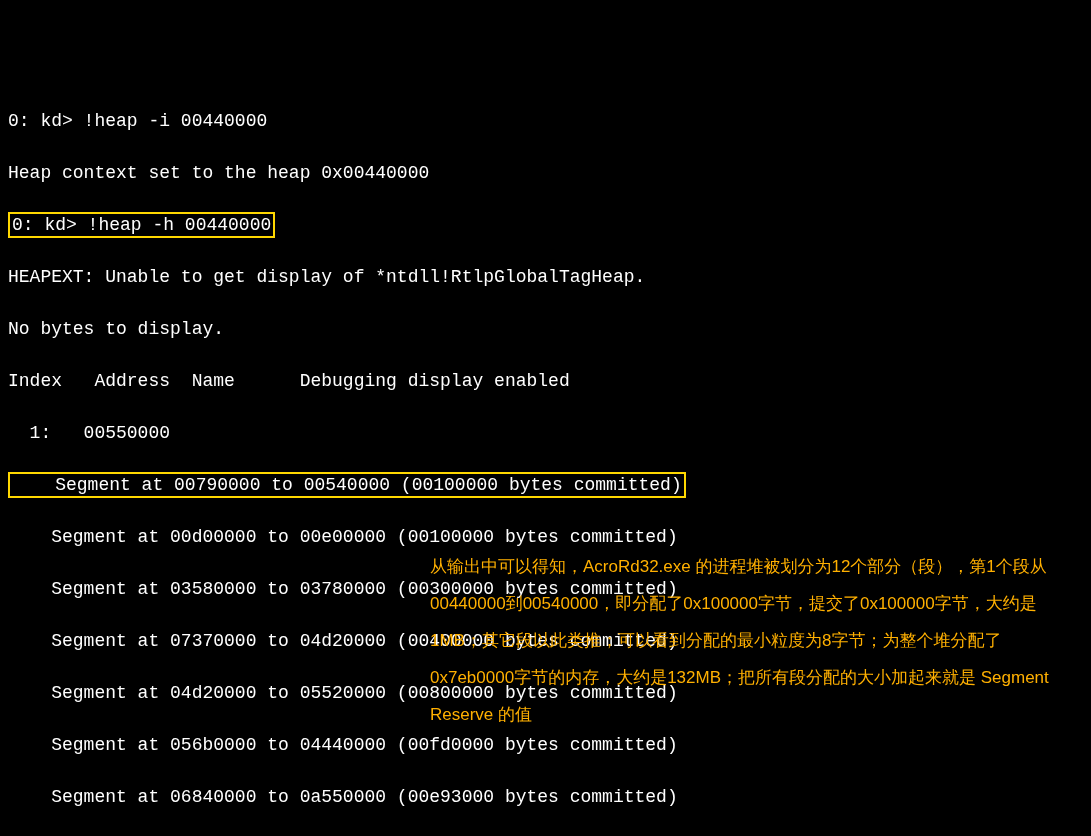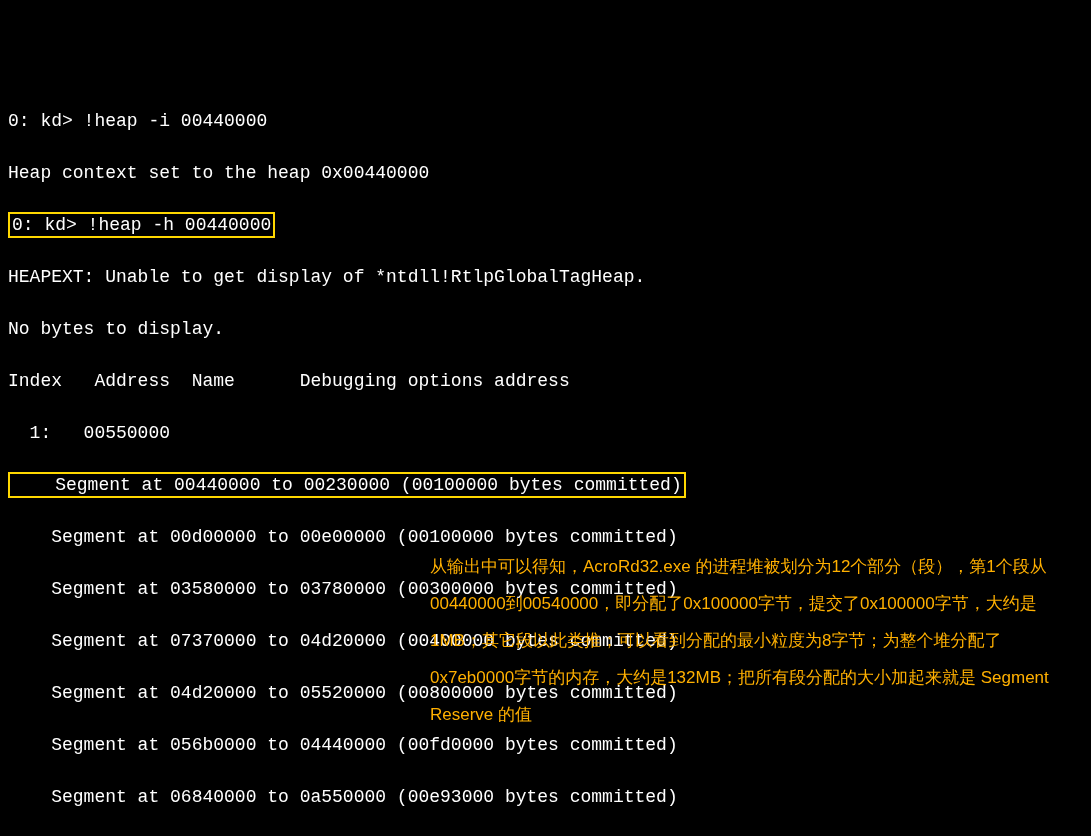--- a/index.html
+++ b/index.html
@@ -41,23 +41,23 @@
 </head>
 <body>
 
 
 
 <span class="ln">0: kd&gt; !heap -i 00440000</span>
 <span class="ln">Heap context set to the heap 0x00440000</span>
 <span class="ln"><span class="hl">0: kd&gt; !heap -h 00440000</span></span>
 <span class="ln">HEAPEXT: Unable to get display of *ntdll!RtlpGlobalTagHeap.</span>
 <span class="ln">No bytes to display.</span>
-<span class="ln">Index   Address  Name      Debugging options address</span>
+<span class="ln">Index   Address  Name      Debugging display enabled</span>
 <span class="ln">  1:   00550000</span>
-<span class="ln"><span class="hl">    Segment at 00440000 to 00230000 (00100000 bytes committed)</span></span>
+<span class="ln"><span class="hl">    Segment at 00790000 to 00540000 (00100000 bytes committed)</span></span>
 <span class="ln">    Segment at 00d00000 to 00e00000 (00100000 bytes committed)</span>
 <span class="ln">    Segment at 03580000 to 03780000 (00300000 bytes committed)</span>
 <span class="ln">    Segment at 07370000 to 04d20000 (00400000 bytes committed)</span>
 <span class="ln">    Segment at 04d20000 to 05520000 (00800000 bytes committed)</span>
 <span class="ln">    Segment at 056b0000 to 04440000 (00fd0000 bytes committed)</span>
 <span class="ln">    Segment at 06840000 to 0a550000 (00e93000 bytes committed)</span>
 
 
 
 

